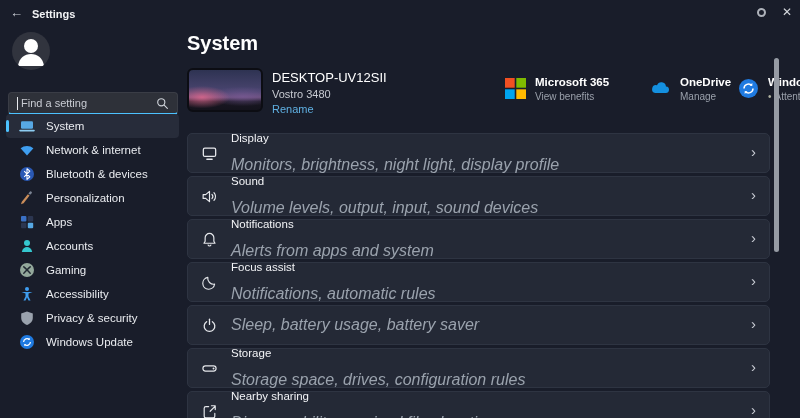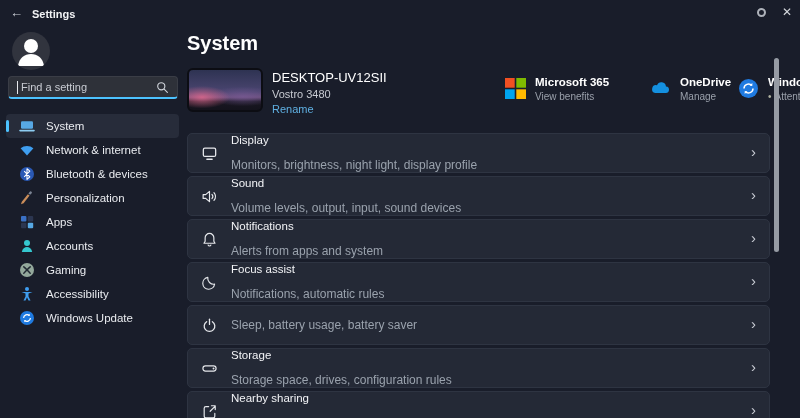--- a/index.html
+++ b/index.html
@@ -14,21 +14,21 @@
   .titlebar { position:absolute; top:0; left:0; width:800px; height:28px; }
   .back-btn { position:absolute; left:10px; top:5px; font-size:13px; color:#cfd3da; cursor:pointer; }
   .app-title { position:absolute; left:32px; top:8px; font-size:11px; font-weight:700; color:#f2f3f5; }
   .win-controls { position:absolute; right:8px; top:5px; display:flex; gap:16px; align-items:center; }
   .win-circle { width:9px; height:9px; border:2px solid #aeb2ba; border-radius:50%; }
   .win-close { font-size:12px; color:#d4d7dc; line-height:14px; }
   
   .sidebar { position:absolute; top:28px; left:0; width:185px; height:390px; }
   .avatar { position:absolute; left:12px; top:4px; width:38px; height:38px; border-radius:50%; background:#31343e; overflow:hidden; }
   .searchbox {
-    position:absolute; left:8px; top:48px; width:170px; height:23px;
+    position:absolute; left:8px; top:64px; width:170px; height:23px;
     background:#2e3139; border:1px solid #3a3d46; border-bottom:2px solid #4cc2ff;
     border-radius:4px; display:flex; align-items:center; padding:0 8px;
   }
   .searchbox .caret { width:1px; height:13px; background:#e8eaee; margin-right:3px; }
   .searchbox input {
     flex:1; background:transparent; border:none; outline:none;
     font-family:"Liberation Sans", sans-serif; font-size:11px; color:#e8eaee; min-width:0;
   }
   .searchbox input::placeholder { color:#c9ccd3; opacity:1; }
   .nav { position:absolute; left:0; top:86px; width:185px; }
@@ -70,21 +70,21 @@
   
   .rows { position:absolute; left:0; top:105px; width:583px; }
   .row {
     position:relative; height:40px; margin-bottom:3px; border-radius:5px;
     background:#242936; border:1px solid #2e3442;
     display:flex; align-items:center; padding:0 14px 0 13px; cursor:pointer;
   }
   .row .icon18 { width:17px; height:17px; flex:0 0 17px; margin-right:13px; }
   .row .rtext { display:flex; flex-direction:column; gap:12px; }
   .row .rt { font-size:11.5px; color:#f2f3f6; }
-  .row .rs { font-size:12px; color:#9aa2ad; }
+  .row .rs { font-size:16px; color:#9aa2ad;font-style:italic; }
   .row .chev { position:absolute; right:13px; top:9px; font-size:15px; color:#c9ccd4; }
   
   .scrollbar-track { position:absolute; right:21px; top:58px; width:5px; height:194px; }
   .scrollbar-thumb { width:5px; height:194px; border-radius:3px; background:#969ba4; }
 </style>
 </head>
 <body>
 
 <div class="titlebar">
   <span class="back-btn">←</span>
@@ -163,20 +163,26 @@
       </div>
       <div class="nav-item">
         <span class="icon16"><svg viewBox="0 0 16 16" width="100%" height="100%">
             <circle cx="8" cy="3" r="2" fill="#3f9ef0"></circle>
             <path d="M2.5 6h11l-4 1.4v3.2l2 4h-2L8 11.2 6.5 14.6h-2l2-4V7.4z" fill="#3f9ef0"></path>
           </svg></span>
         <span class="label">Accessibility</span>
       </div>
       <div class="nav-item">
         <span class="icon16"><svg viewBox="0 0 16 16" width="100%" height="100%">
+            <path d="M8 1.5l5.8 2v4.2c0 3.6-2.4 6-5.8 7.3-3.4-1.3-5.8-3.7-5.8-7.3V3.5z" fill="#9aa2ad"></path>
+          </svg></span>
+        <span class="label">Privacy &amp; security</span>
+      </div>
+      <div class="nav-item">
+        <span class="icon16"><svg viewBox="0 0 16 16" width="100%" height="100%">
             <circle cx="8" cy="8" r="7" fill="#1f7ae0"></circle>
             <path d="M4.6 8a3.4 3.4 0 0 1 5.9-2.3M11.4 8a3.4 3.4 0 0 1-5.9 2.3" fill="none" stroke="#fff" stroke-width="1.2"></path>
             <path d="M10.7 3.8v2h-2z" fill="#fff"></path>
             <path d="M5.3 12.2v-2h2z" fill="#fff"></path>
           </svg></span>
         <span class="label">Windows Update</span>
       </div>
     </div>
 </div>
 

